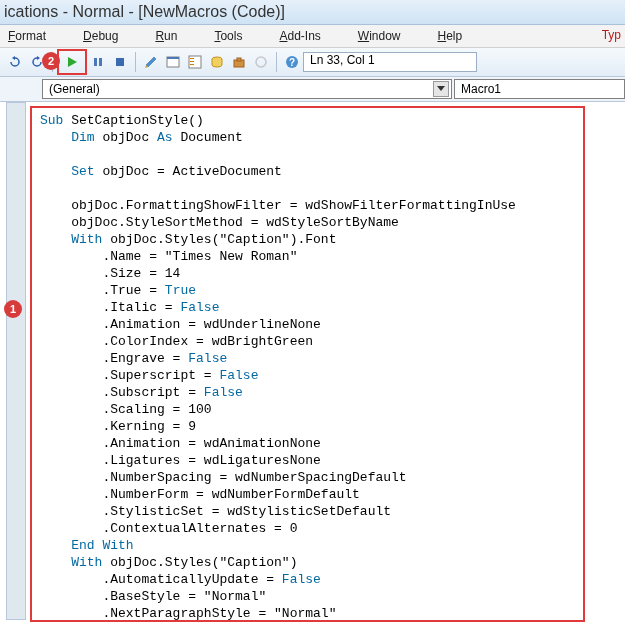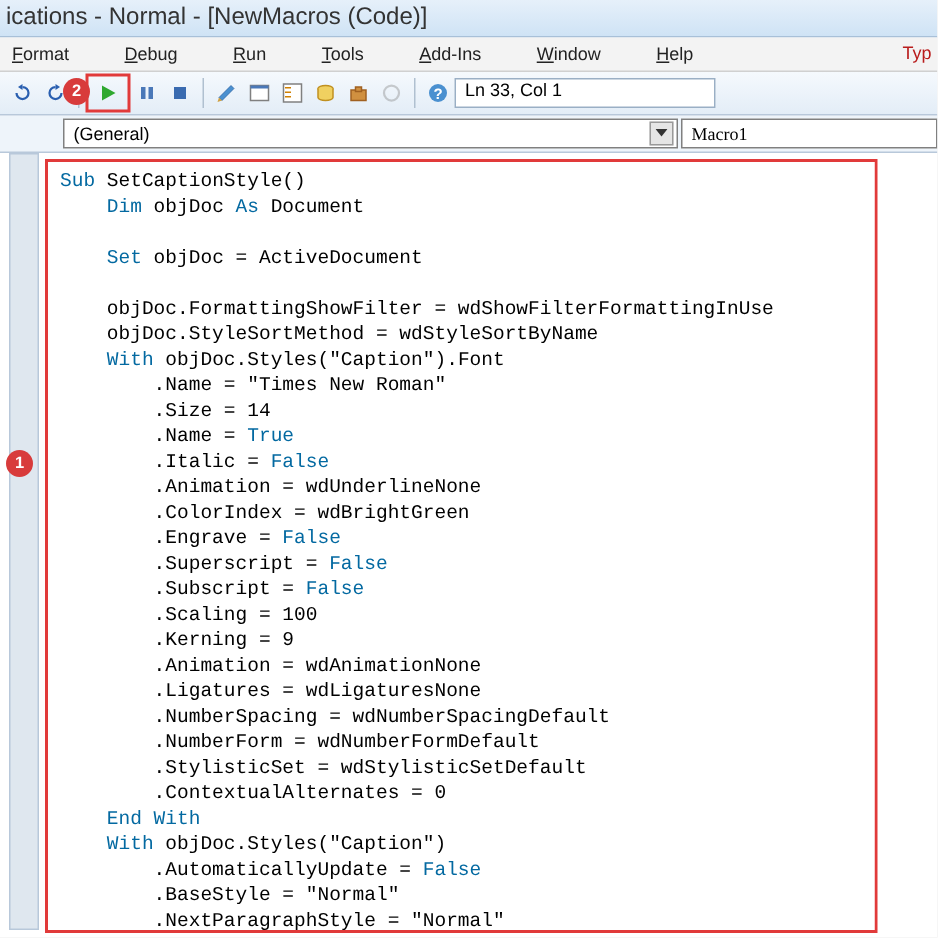--- a/index.html
+++ b/index.html
@@ -270,42 +270,42 @@
 
   <div class="dropdown-row">
     <div class="dropdown" style="width:400px;">
       <span>(General)</span>
       <span class="dd-btn">
           <svg width="8" height="6">
             <path d="M0 0 L8 0 L4 5 Z" fill="#333"></path>
           </svg>
         </span>
     </div>
-    <div class="dropdown" style="flex:1;margin-left:2px;min-width:150px;font-family:Liberation Serif, serif;">
+    <div class="dropdown" style="flex:1;margin-left:2px;min-width:150px;">
       <span>Macro1</span>
     </div>
   </div>
 
   <div class="left-gutter"></div>
 
   <span class="annot-badge" style="left:4px;top:300px;">1</span>
 
   <div class="code-area-wrap">
     <div class="red-box"></div>
     <div class="code-area"><span class="kw">Sub</span><span> SetCaptionStyle()</span>
 <span class="kw">    Dim</span><span> objDoc </span><span class="kw">As</span><span> Document</span>
 <span></span>
 <span class="kw">    Set</span><span> objDoc = ActiveDocument</span>
 <span></span>
 <span>    objDoc.FormattingShowFilter = wdShowFilterFormattingInUse</span>
 <span>    objDoc.StyleSortMethod = wdStyleSortByName</span>
 <span class="kw">    With</span><span> objDoc.Styles("Caption").Font</span>
 <span>        .Name = "Times New Roman"</span>
 <span>        .Size = 14</span>
-<span>        .Name = </span><span class="kw">True</span>
+<span>        .True = </span><span class="kw">True</span>
 <span>        .Italic = </span><span class="kw">False</span>
 <span>        .Animation = wdUnderlineNone</span>
 <span>        .ColorIndex = wdBrightGreen</span>
 <span>        .Engrave = </span><span class="kw">False</span>
 <span>        .Superscript = </span><span class="kw">False</span>
 <span>        .Subscript = </span><span class="kw">False</span>
 <span>        .Scaling = 100</span>
 <span>        .Kerning = 9</span>
 <span>        .Animation = wdAnimationNone</span>
 <span>        .Ligatures = wdLigaturesNone</span>

